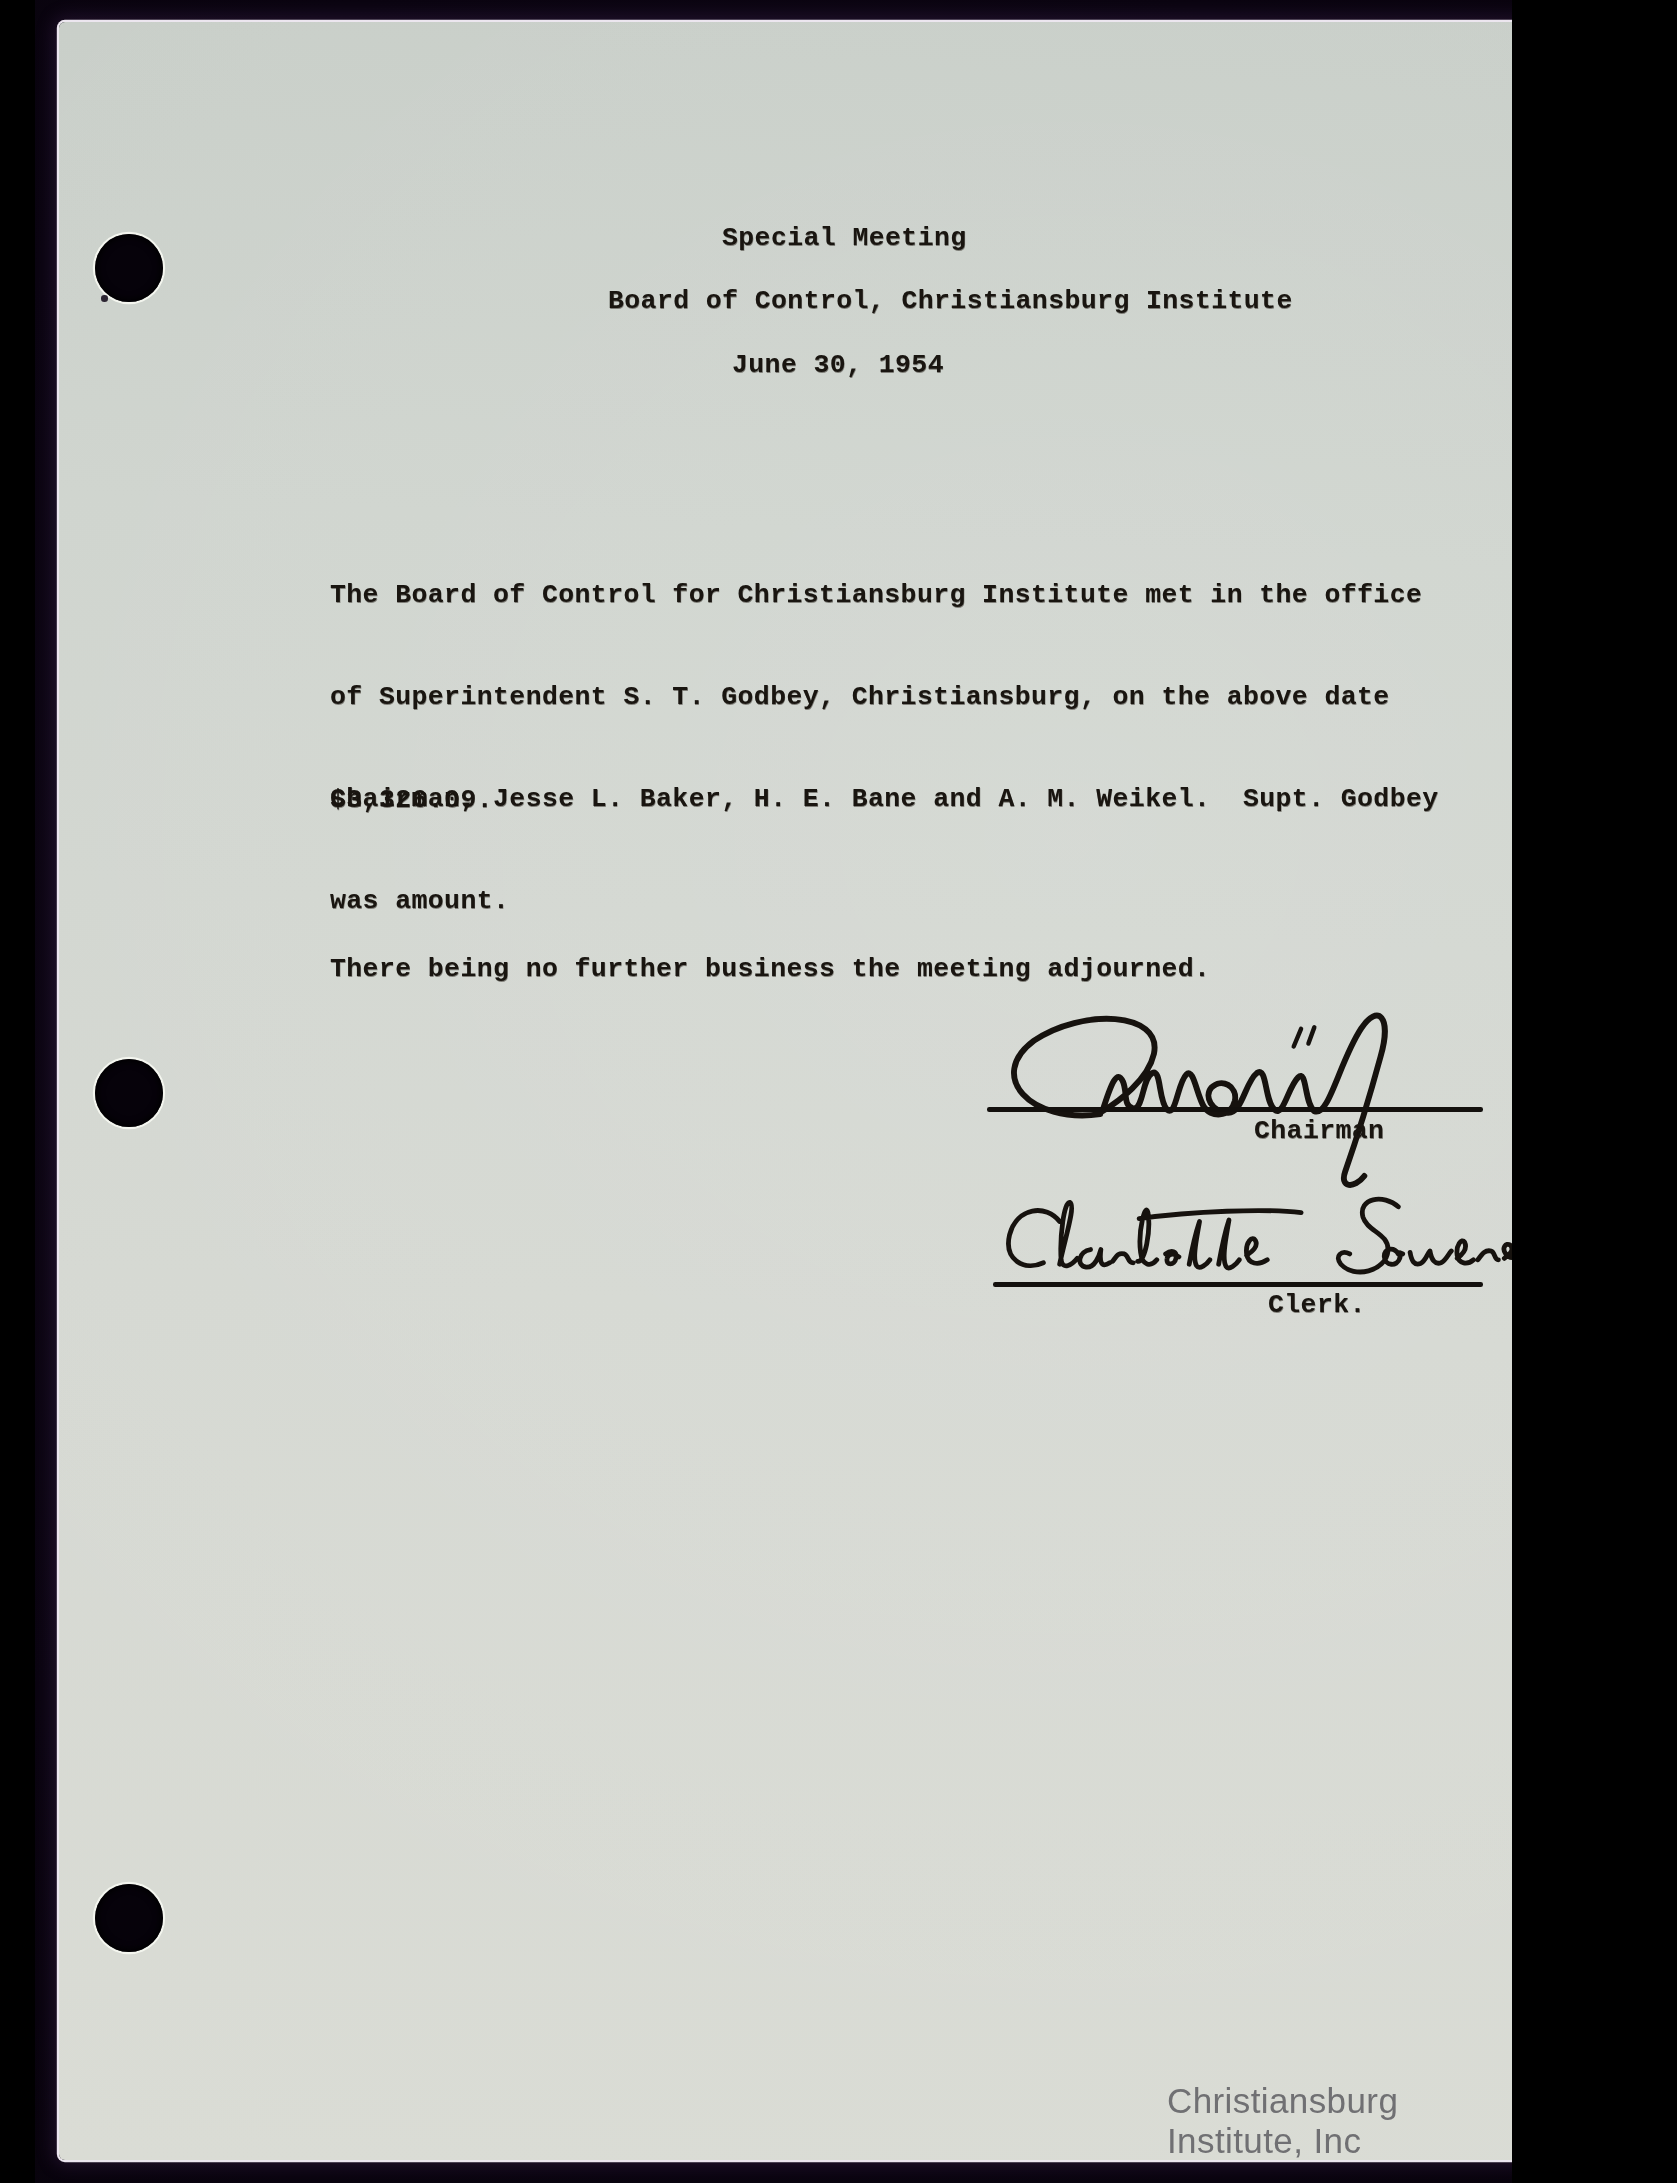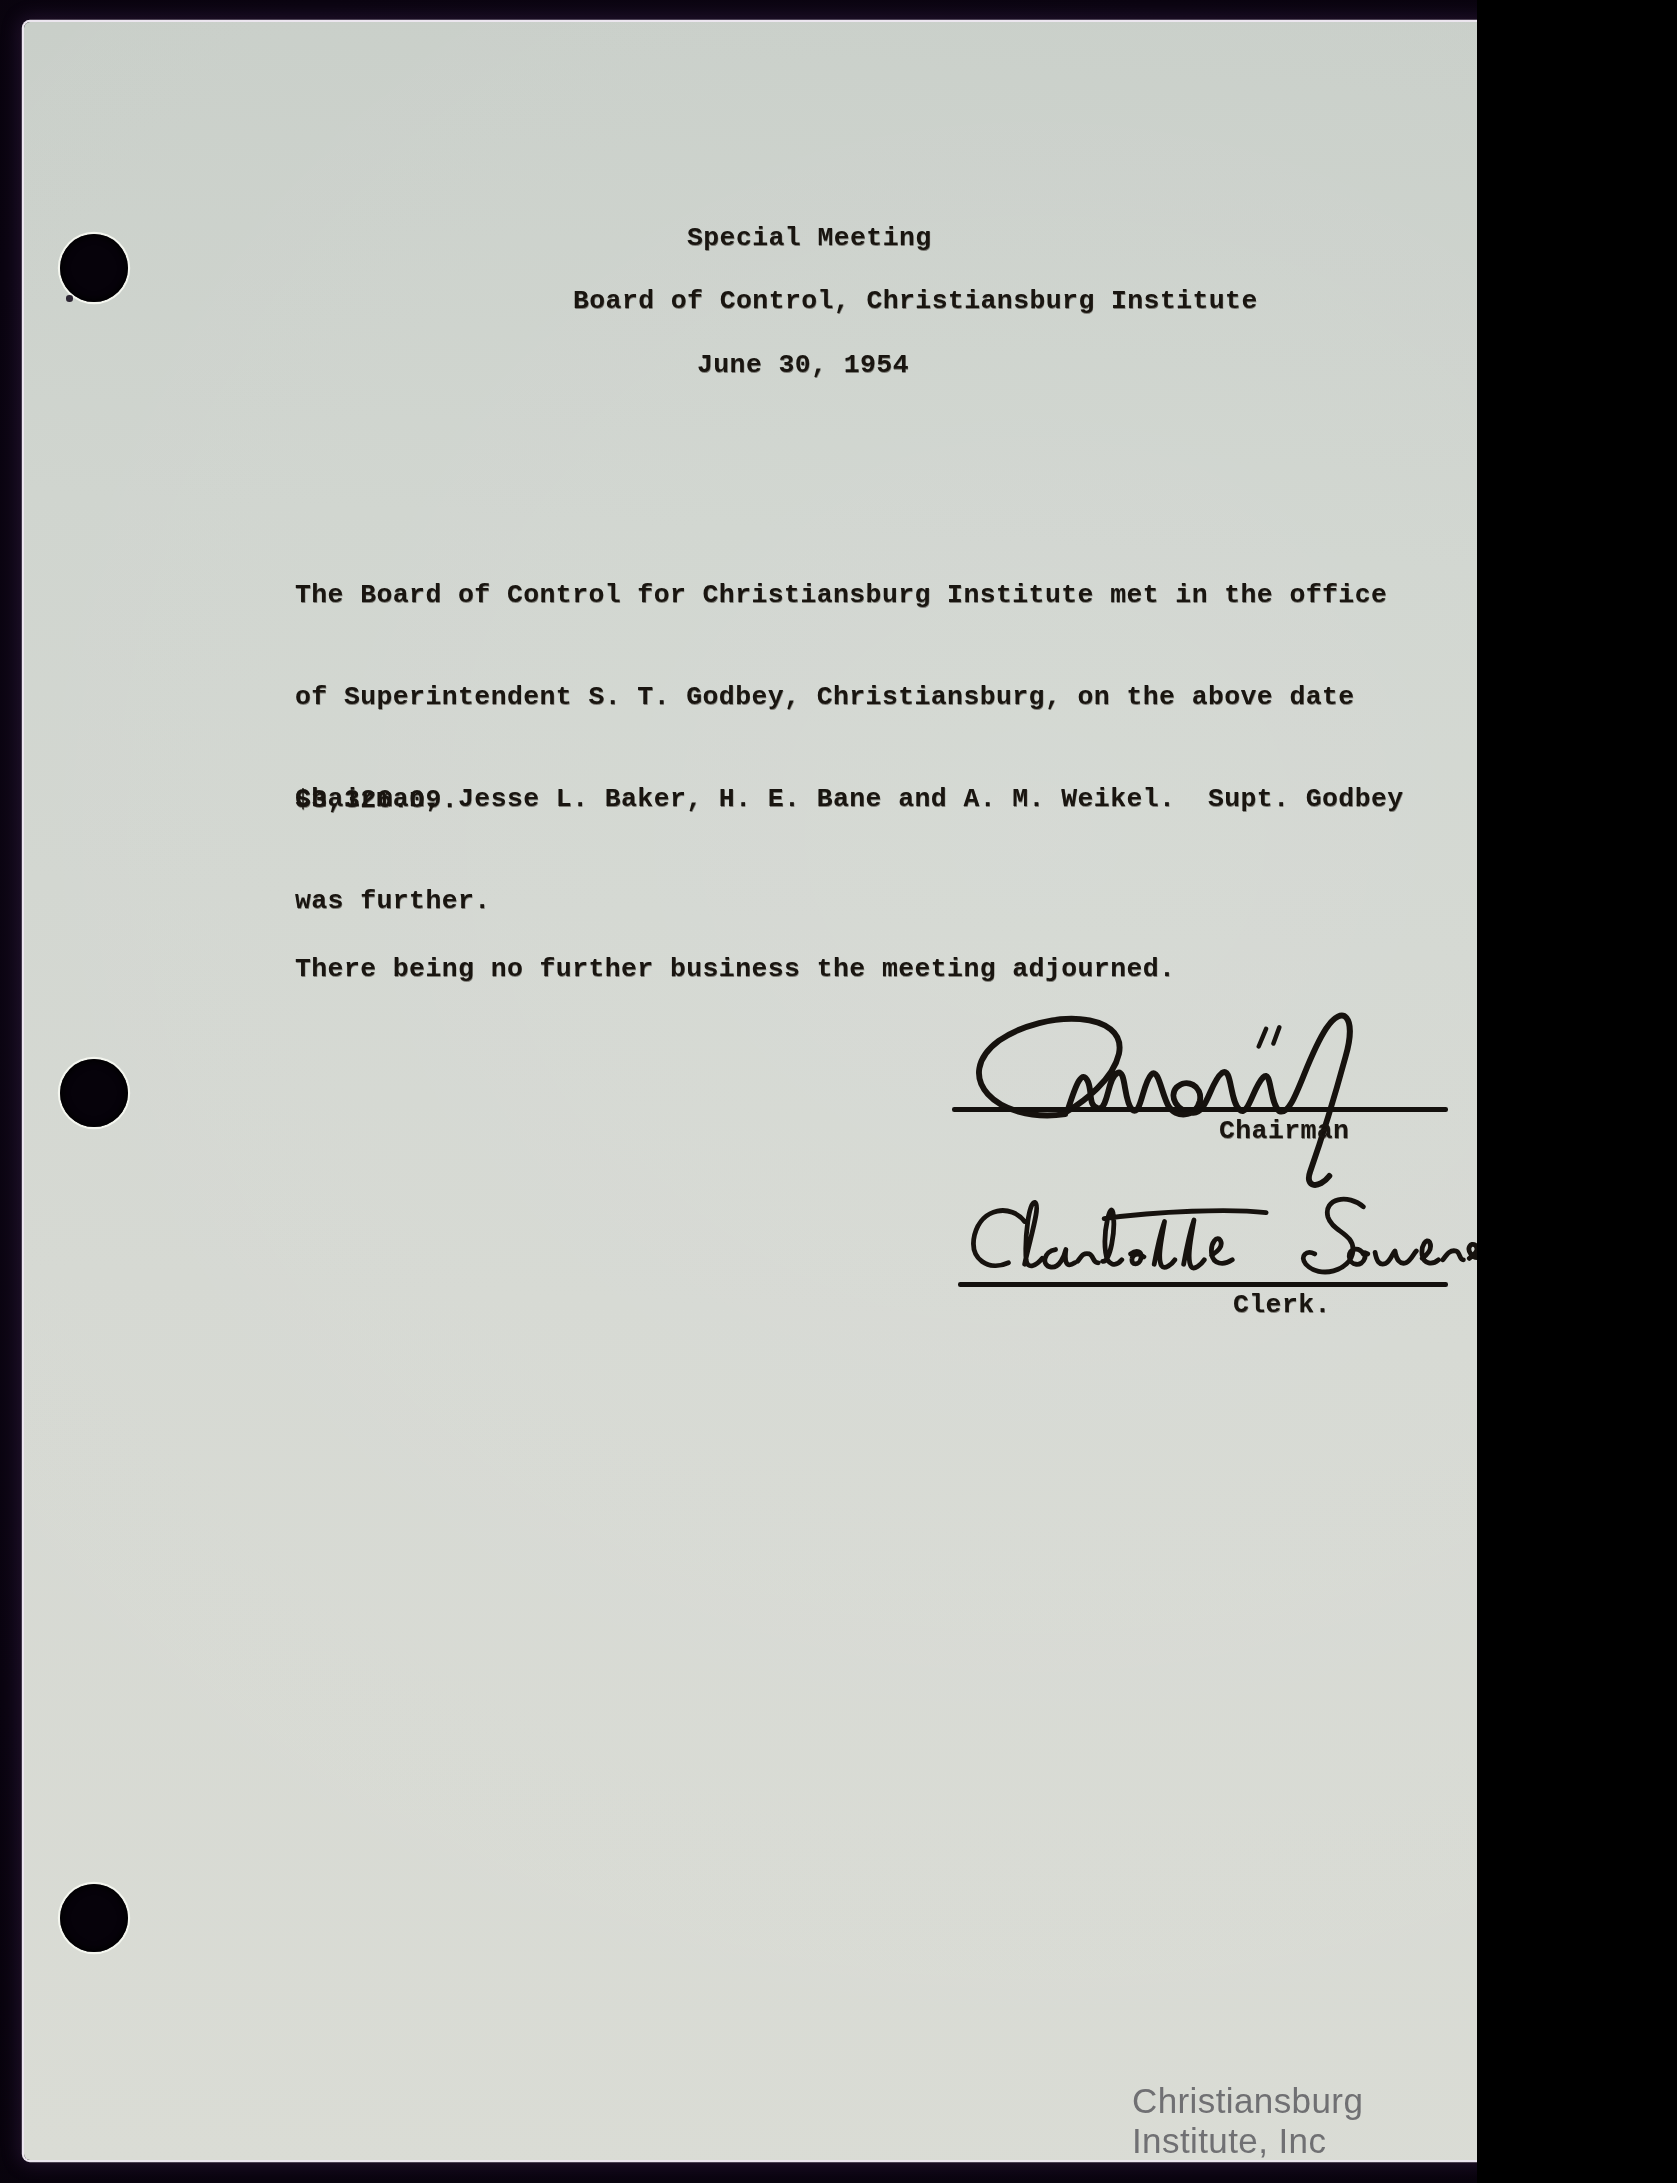--- a/index.html
+++ b/index.html
@@ -1,19 +1,20 @@
 <!DOCTYPE html>
 <html style="font-size:11.8px"><head>
 <meta charset="utf-8">
 <style>
   html,body{margin:0;padding:0;background:#000;}
   .stage{
     position:relative;width:1477px;height:2183px;overflow:hidden;
     background:radial-gradient(120% 90% at 50% 45%, #120a1a 0%, #0a0410 55%, #060208 100%);
     font-family:"Liberation Sans", sans-serif;
+    margin-left:35px;
   }
   .paper{
     position:absolute;left:24px;top:22px;width:1631px;height:2138px;
     border-radius:5.9px;
     background:
       radial-gradient(140% 100% at 62% 38%, rgba(255,255,255,0.10), rgba(0,0,0,0) 62%),
       linear-gradient(183deg,#c8cec8 0%,#cfd4ce 25%,#d5d8d2 60%,#dadcd5 100%);
     box-shadow:0 0 0 2.2px #ece6ef, 0 0 19px 4.4px rgba(150,90,190,0.18);
   }
   .hole{
@@ -55,21 +56,21 @@
   <div class="speck" style="left:1609px;top:31px;width:4.4px;height:4.4px;"></div>
 
   <div class="tw" style="left:687px;top:221px;">Special Meeting</div>
   <div class="tw" style="left:573px;top:284px;">Board of Control, Christiansburg Institute</div>
   <div class="tw" style="left:697px;top:348px;">June 30, 1954</div>
 
   <div class="tw para" style="left:295px;top:510px;">
     <div class="line">The Board of Control for Christiansburg Institute met in the office</div>
     <div class="line">of Superintendent S. T. Godbey, Christiansburg, on the above date</div>
     <div class="line">Chairman, Jesse L. Baker, H. E. Bane and A. M. Weikel.  Supt. Godbey</div>
-    <div class="line">was further.</div>
+    <div class="line">was amount.</div>
   </div>
 
   <div class="tw para" style="left:295px;top:715px;">
     <div class="line">$3,326.09.</div>
   </div>
 
   <div class="tw para" style="left:295px;top:884px;">
     <div class="line">There being no further business the meeting adjourned.</div>
   </div>
 

